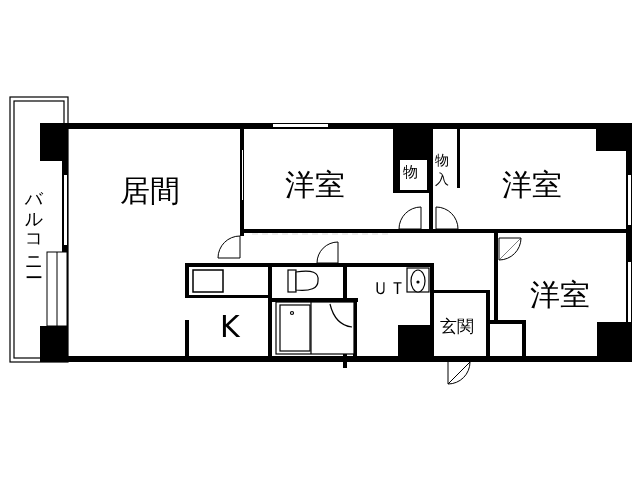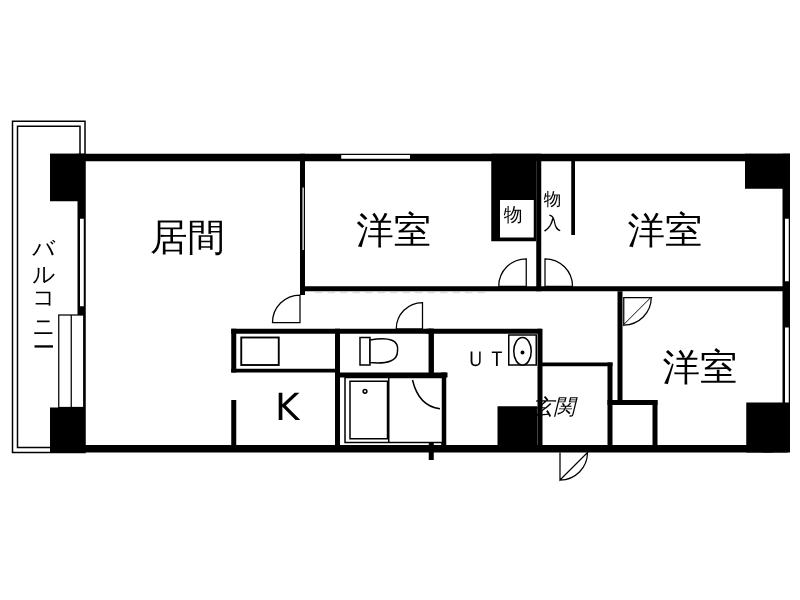--- a/index.html
+++ b/index.html
@@ -119,13 +119,13 @@
 
 <div class="lbl vert" style="left:25px;top:178px;">バルコニー</div>
 <div class="lbl big" style="left:120px;top:176px;">居間</div>
 <div class="lbl big" style="left:220px;top:312px;">K</div>
 <div class="lbl big" style="left:285px;top:170px;">洋室</div>
 <div class="lbl big" style="left:502px;top:170px;">洋室</div>
 <div class="lbl big" style="left:530px;top:280px;">洋室</div>
 <div class="lbl small" style="left:403px;top:165px;">物</div>
 <div class="lbl small" style="left:435px;top:151px;width:16px;font-size:14px;line-height:19px;word-break:break-all;white-space:normal;">物入</div>
 <div class="lbl med" style="left:372px;top:280px;">ＵＴ</div>
-<div class="lbl med" style="left:426px;top:318px;font-style:italic;">玄関</div>
+<div class="lbl med" style="left:440px;top:318px;">玄関</div>
 
 </body></html>

